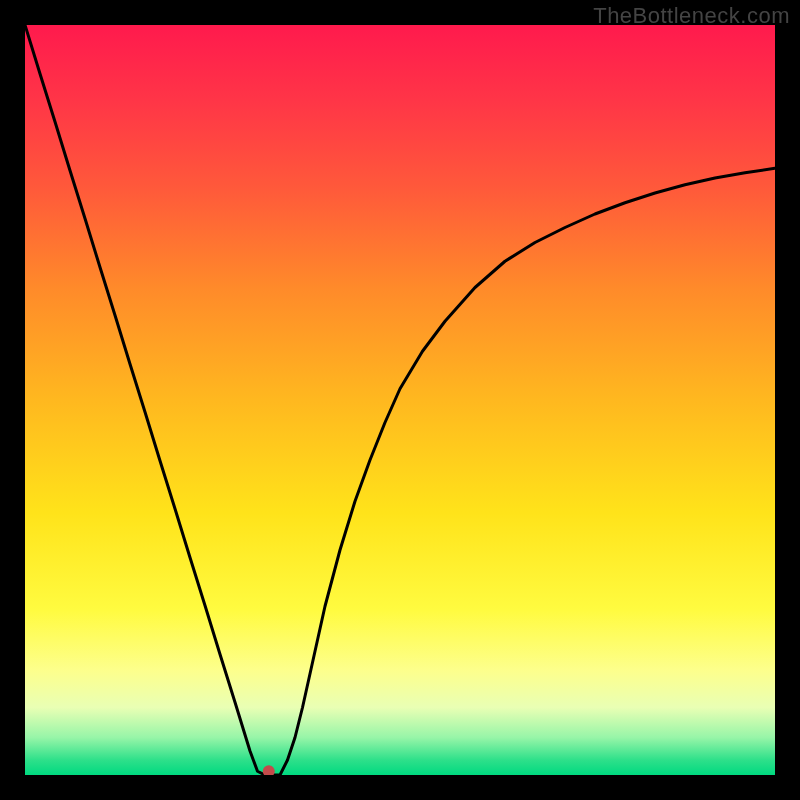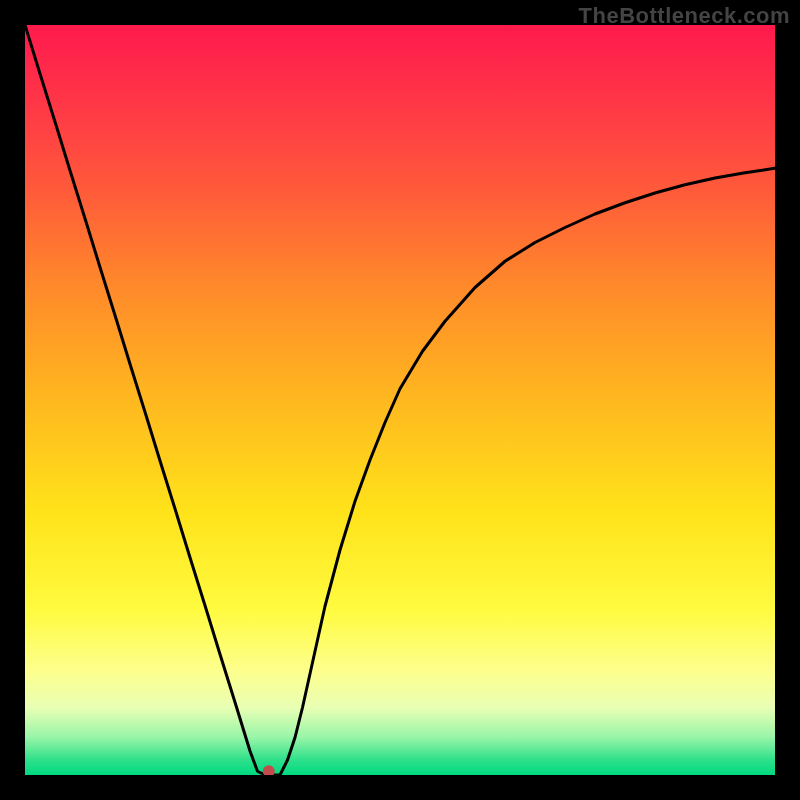--- a/index.html
+++ b/index.html
@@ -18,21 +18,21 @@
     width: 800px;
     height: 800px;
     background: #000;
   }
   .watermark {
     position: absolute;
     top: 3px;
     right: 10px;
     color: #444;
     font-size: 22px;
-    font-weight: 700;
+    font-weight: 400;
     letter-spacing: 0.5px;
     z-index: 20;
   }
   .plot-area {
     position: absolute;
     left: 25px;
     top: 25px;
     width: 750px;
     height: 750px;
   }

